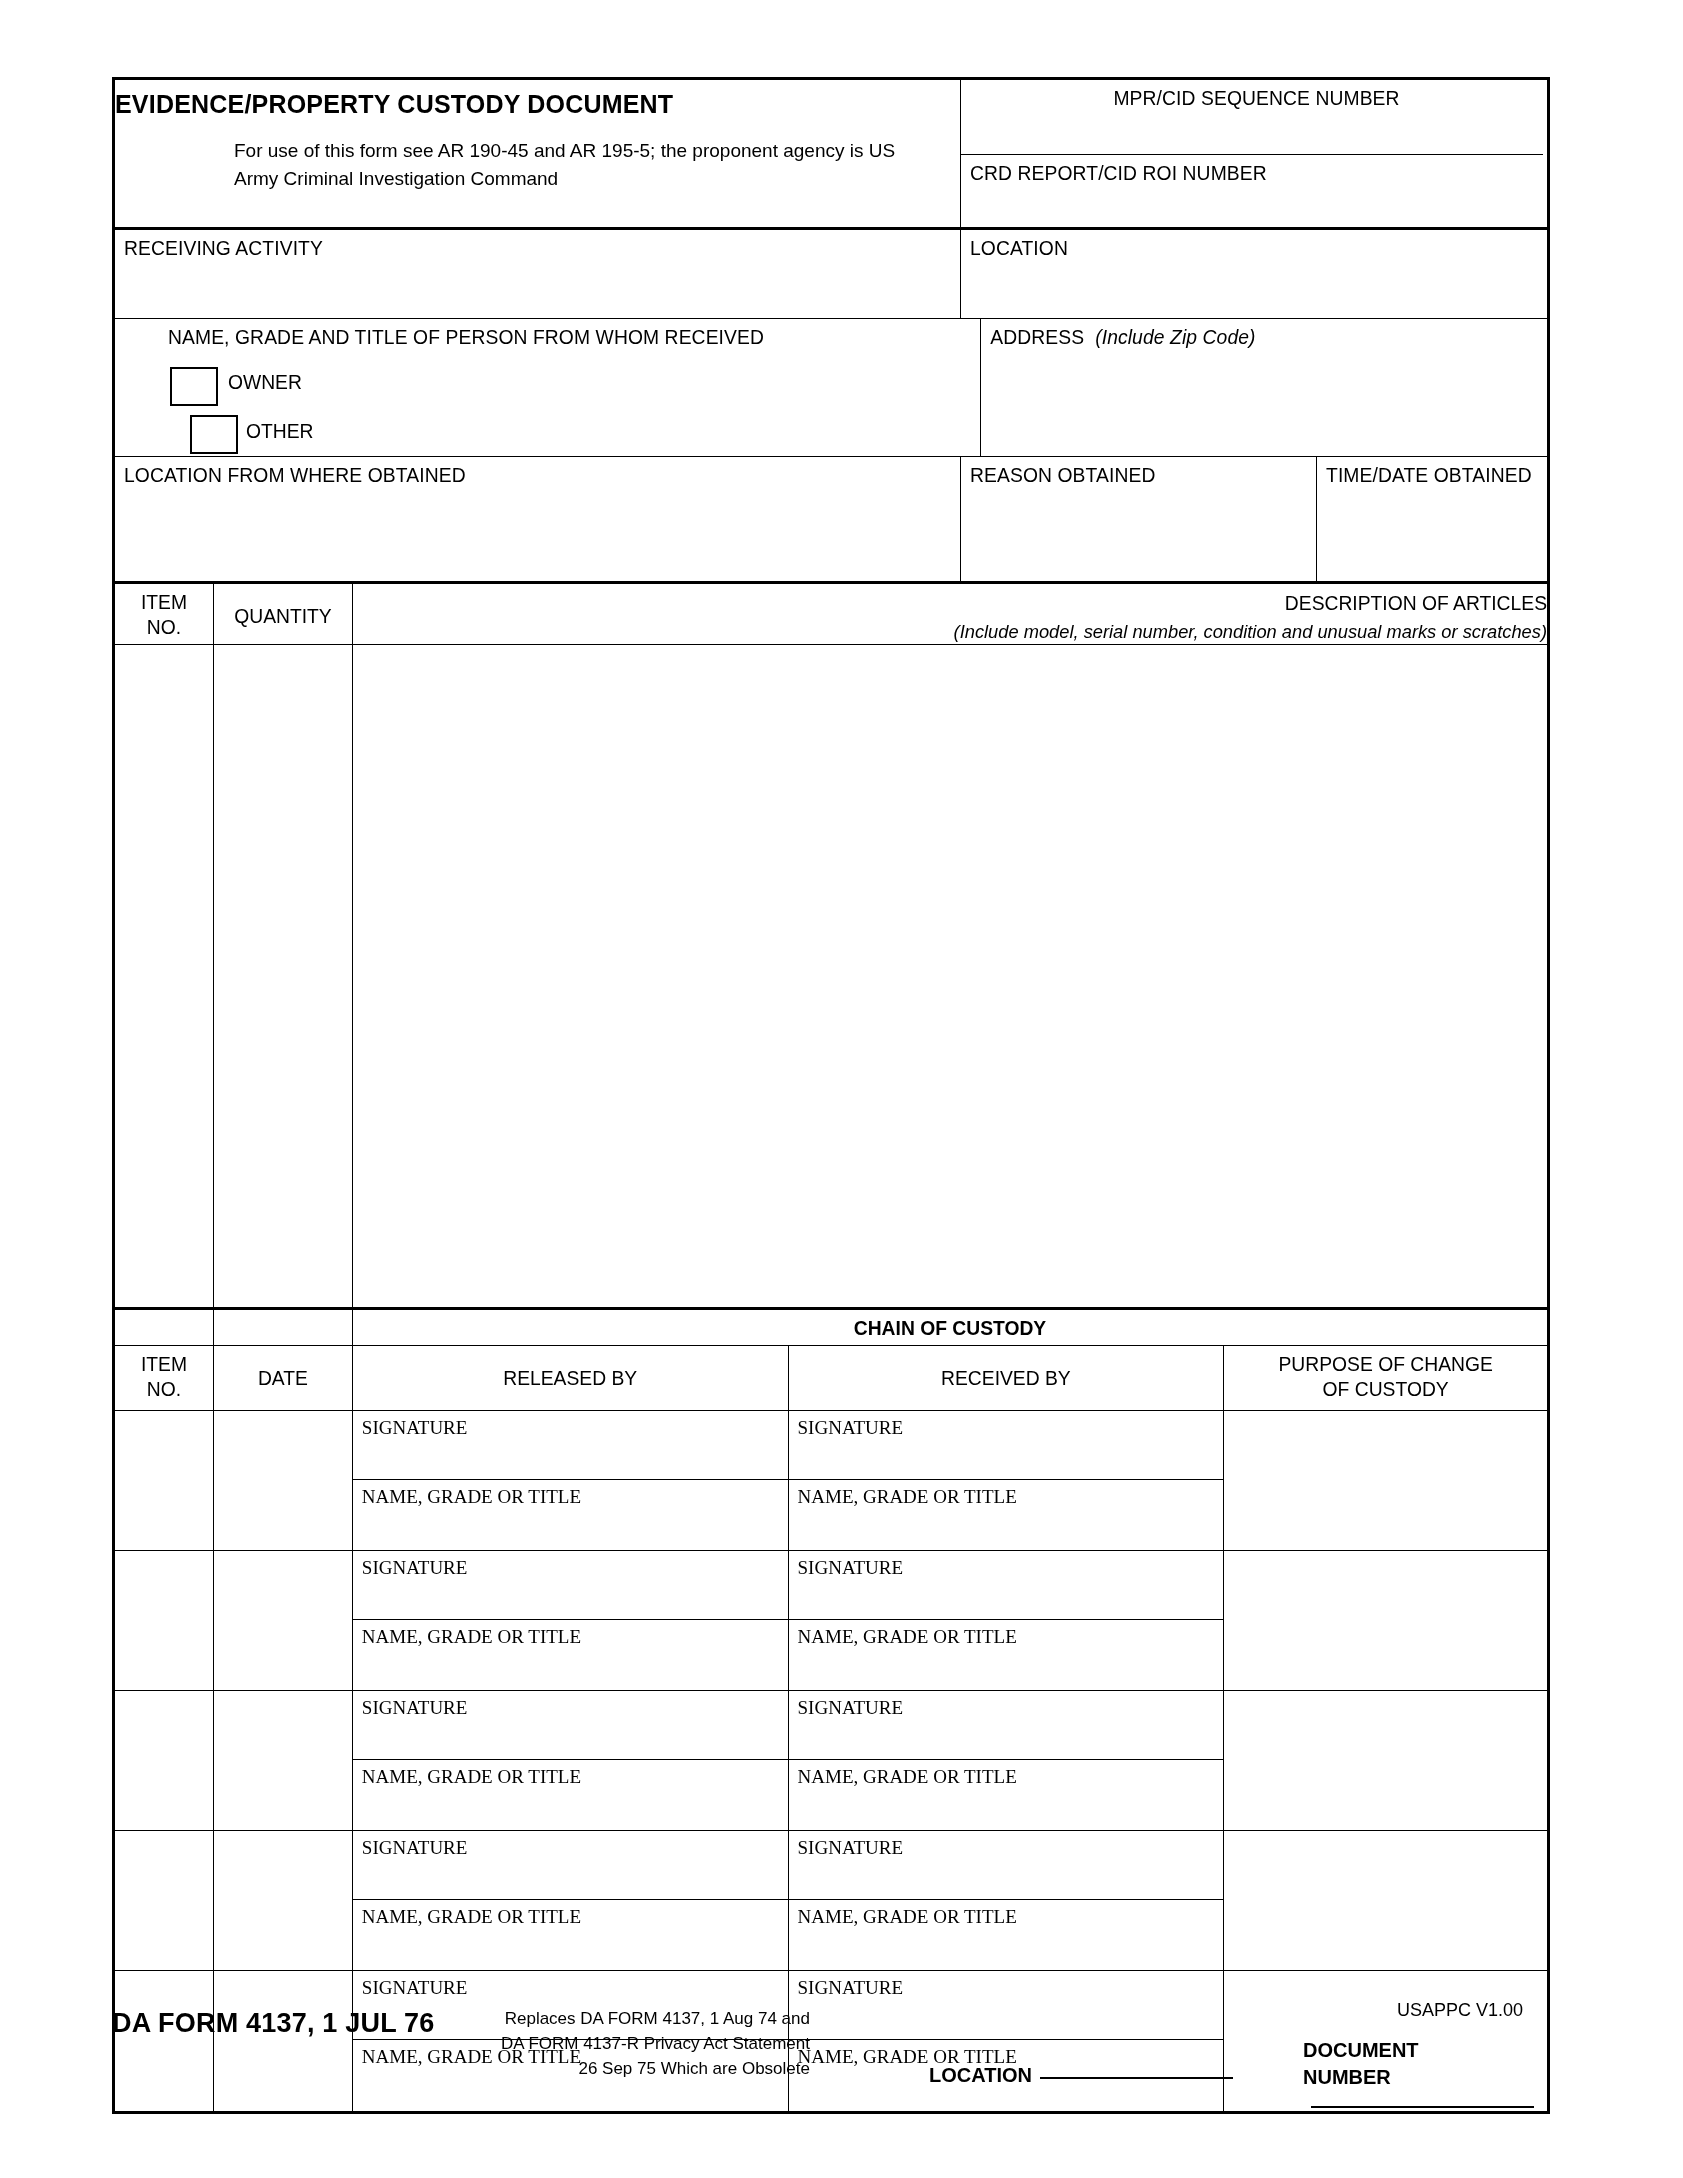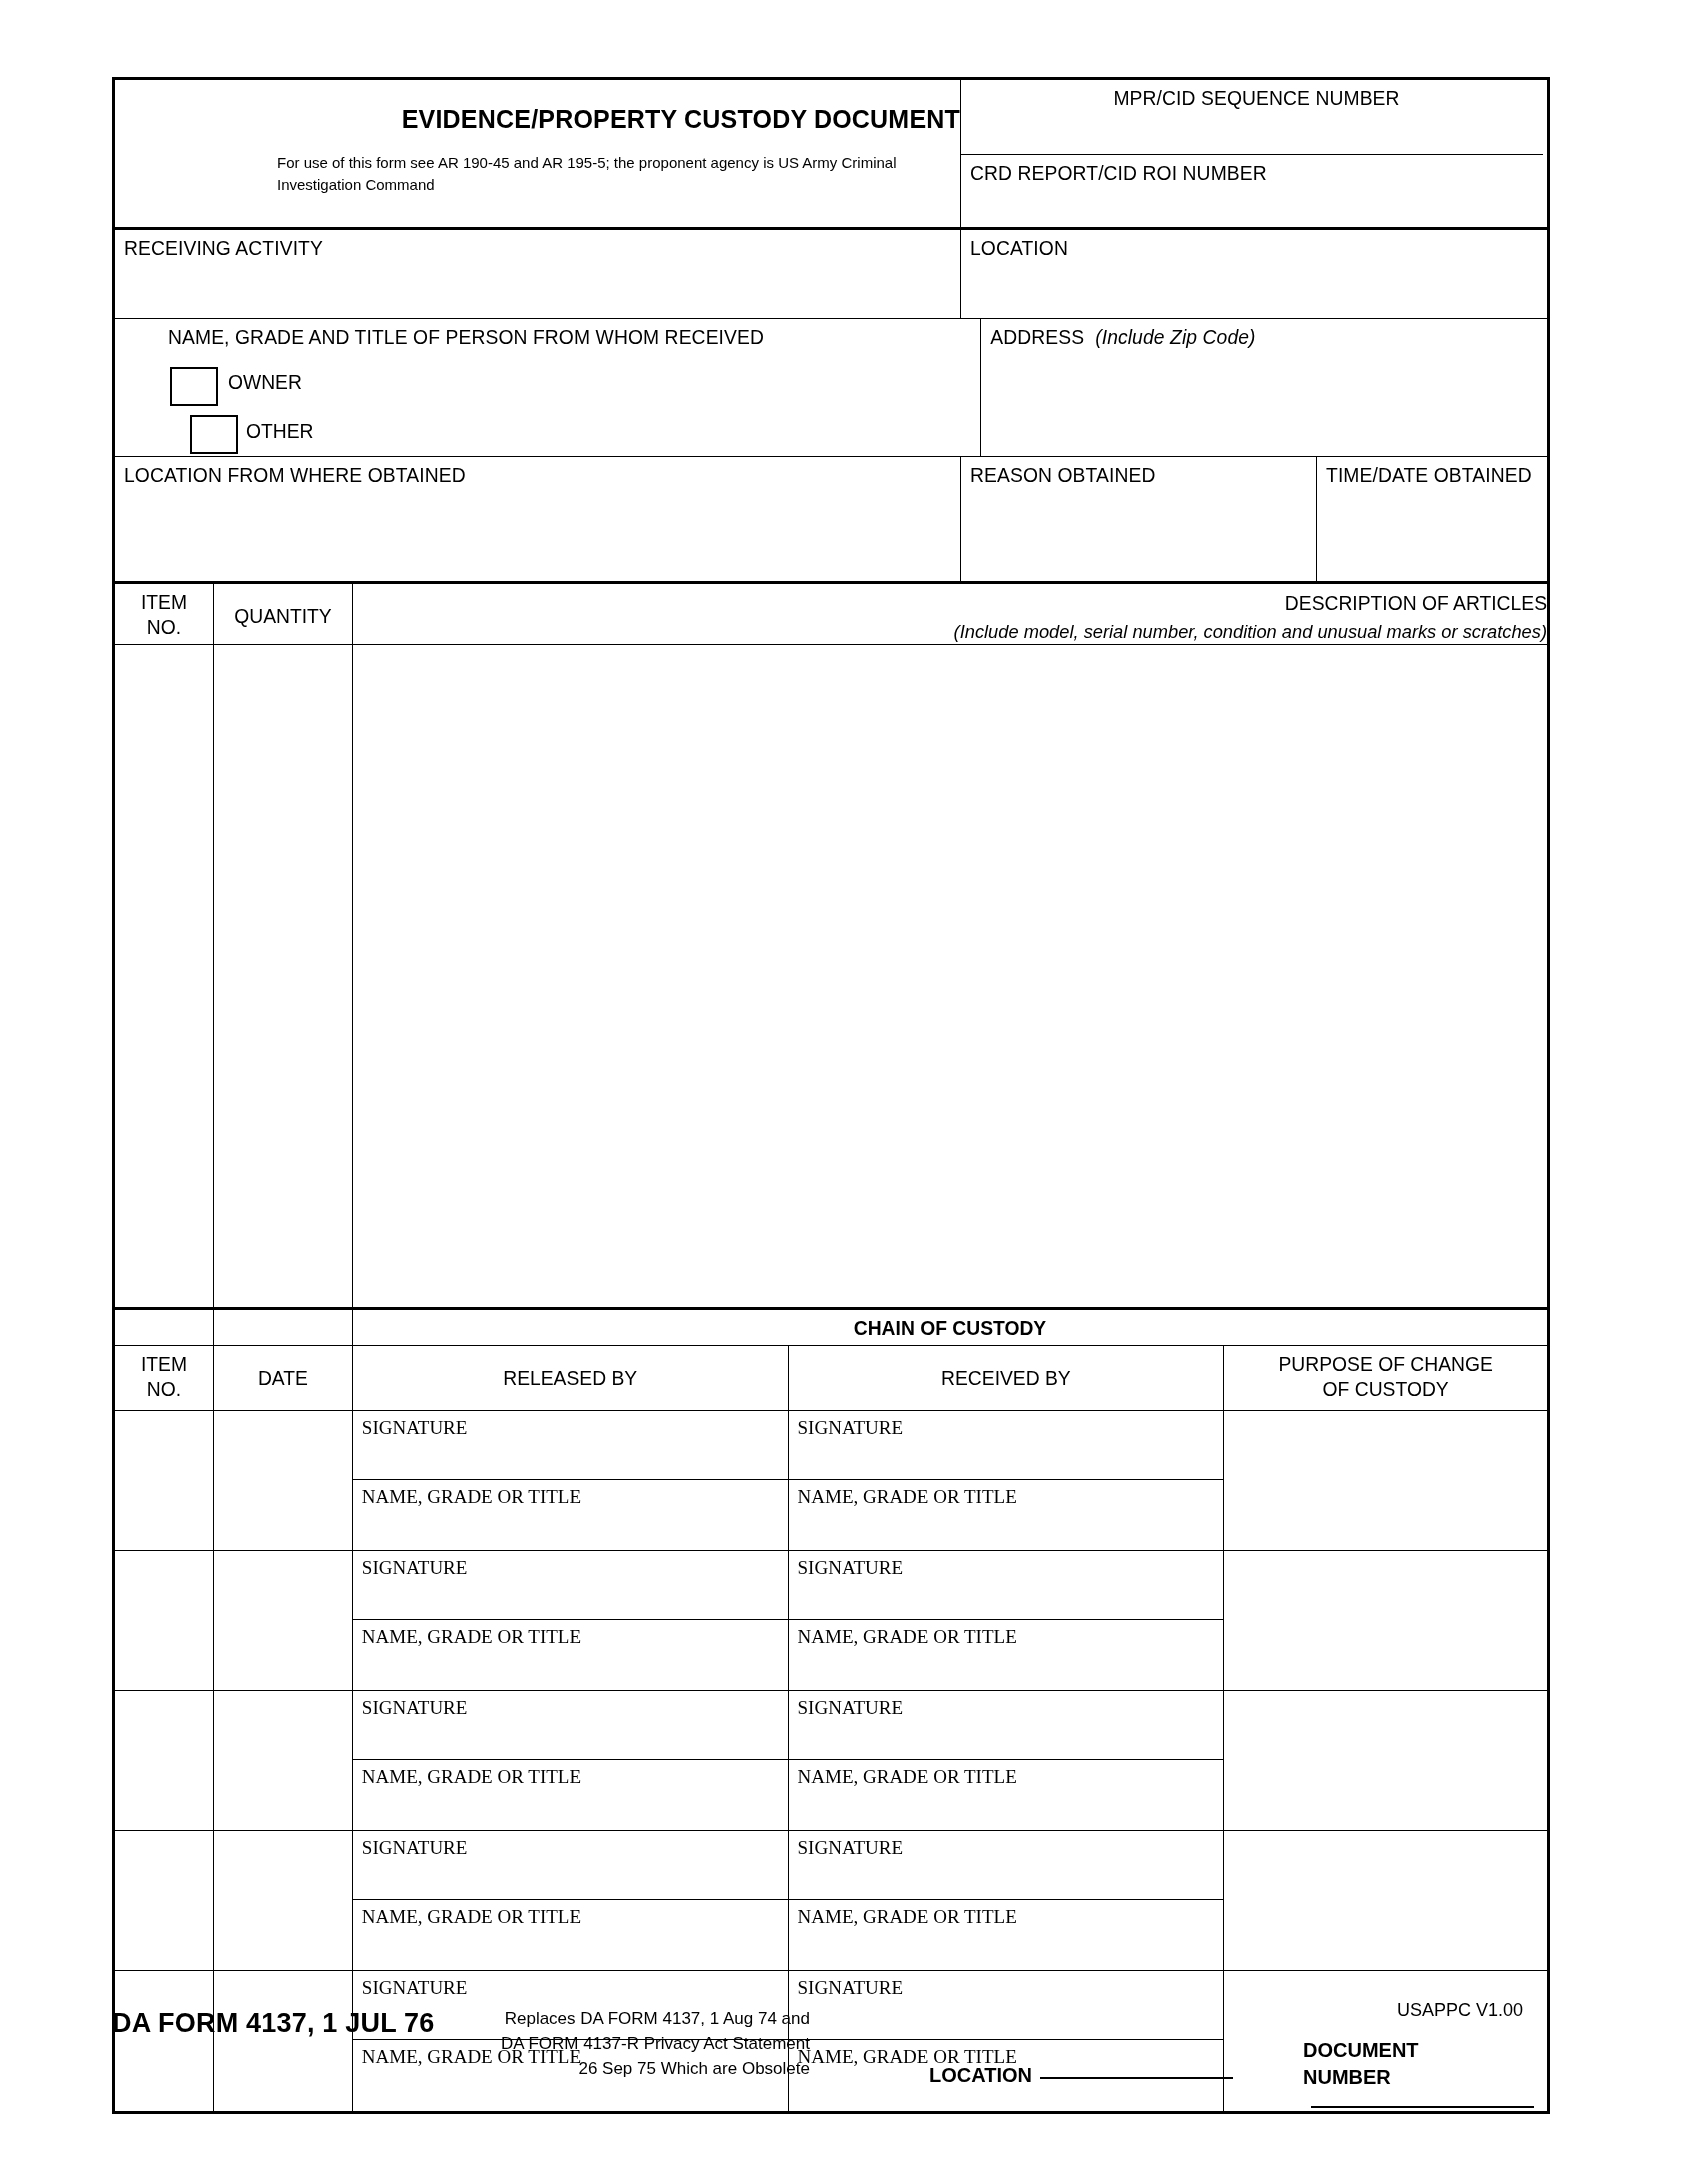--- a/index.html
+++ b/index.html
@@ -51,33 +51,32 @@
 
   .pad { padding: 7px 0 0 9px; }
 
   
   .title-block { height: 150px; }
   .title-left {
     width: 846px;
     position: relative;
   }
   .title-main {
-    text-align: right;
+    text-align: left;
     font-size: 25px;
     font-weight: bold;
     letter-spacing: 0.2px;
-    margin-top: 25px;
+    margin-top: 10px;
   }
   .title-sub {
-    font-size: 15px;
+    font-size: 19px;
     line-height: 1.45;
     margin-top: 18px;
     padding-left: 119px;
     padding-right: 20px;
-    margin-left: 43px;
   }
   .title-right { width: 582px; }
   .seq-cell { height: 75px; }
   .seq-cell .lbl { text-align: center; }
   .roi-cell { height: 72px; }
 
   
   .recv-row { height: 89px; }
   .recv-left { width: 846px; }
   .recv-right { width: 582px; }

